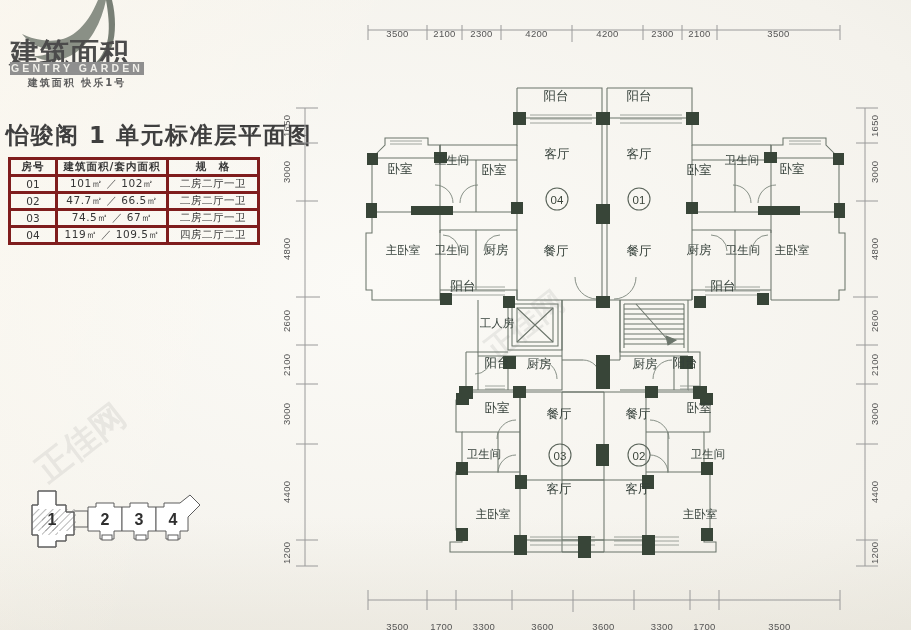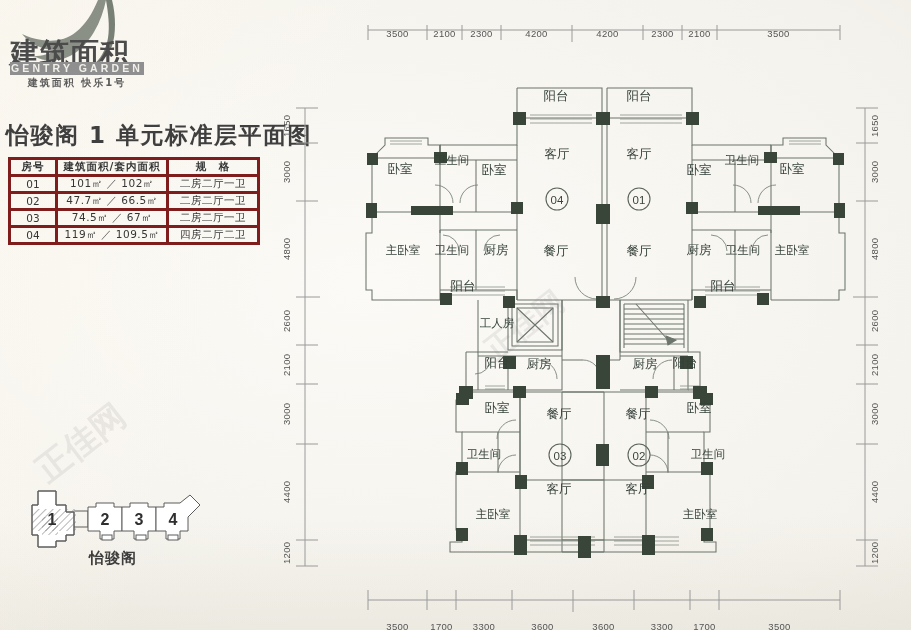--- a/index.html
+++ b/index.html
@@ -174,21 +174,20 @@
       <rect x="118" y="48" width="10" height="5" fill="#ffffff"></rect>
 
       <path d="M138 20 L146 20 L146 16 L162 16 L172 8 L182 18 L170 30 L170 44 L162 44 L162 52 L148 52 L148 44 L138 44 Z" fill="#ffffff"></path>
       <rect x="150" y="48" width="10" height="5" fill="#ffffff"></rect>
     </g>
     <text x="34" y="38" font-family="Liberation Sans, sans-serif" font-size="16" font-weight="bold" fill="#2f2f2f" text-anchor="middle">1</text>
     <text x="87" y="38" font-family="Liberation Sans, sans-serif" font-size="16" font-weight="bold" fill="#2f2f2f" text-anchor="middle">2</text>
     <text x="121" y="38" font-family="Liberation Sans, sans-serif" font-size="16" font-weight="bold" fill="#2f2f2f" text-anchor="middle">3</text>
     <text x="155" y="38" font-family="Liberation Sans, sans-serif" font-size="16" font-weight="bold" fill="#2f2f2f" text-anchor="middle">4</text>
   </svg>
-  <div class="cap">怡骏阁</div>
 </div>
 
 <div class="abs" id="plan">
 <svg width="911" height="630" viewBox="0 0 911 630">
 
   <g id="dim-rules" stroke="#9a9a9a" stroke-width="1" fill="none">
 
     <line x1="368" y1="30" x2="840" y2="30"></line>
     <line x1="368" y1="25" x2="368" y2="40"></line>
     <line x1="427" y1="25" x2="427" y2="40"></line>

